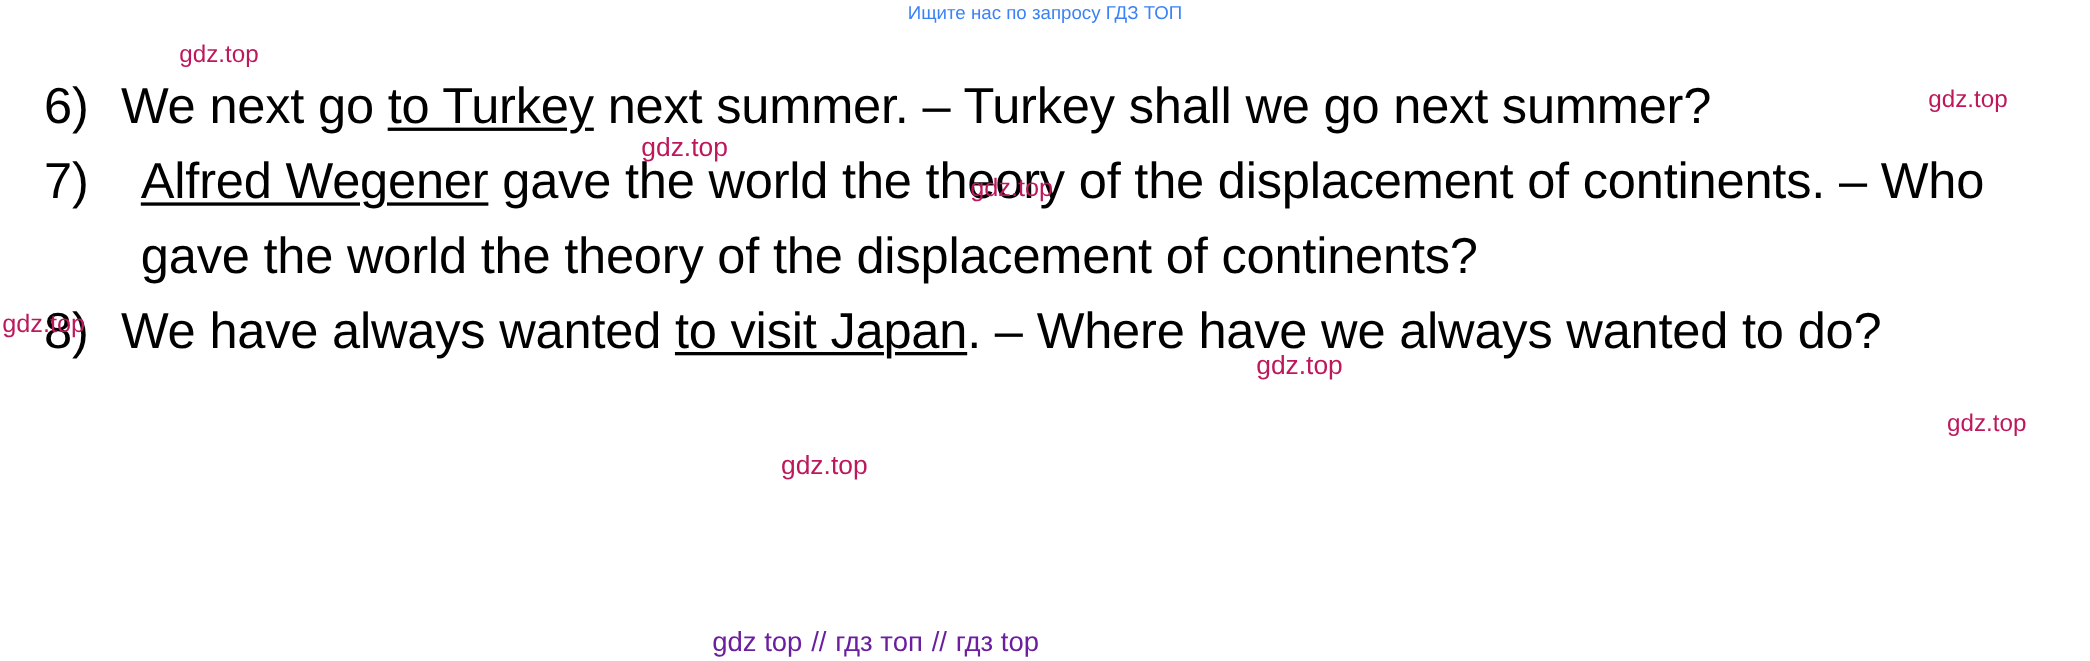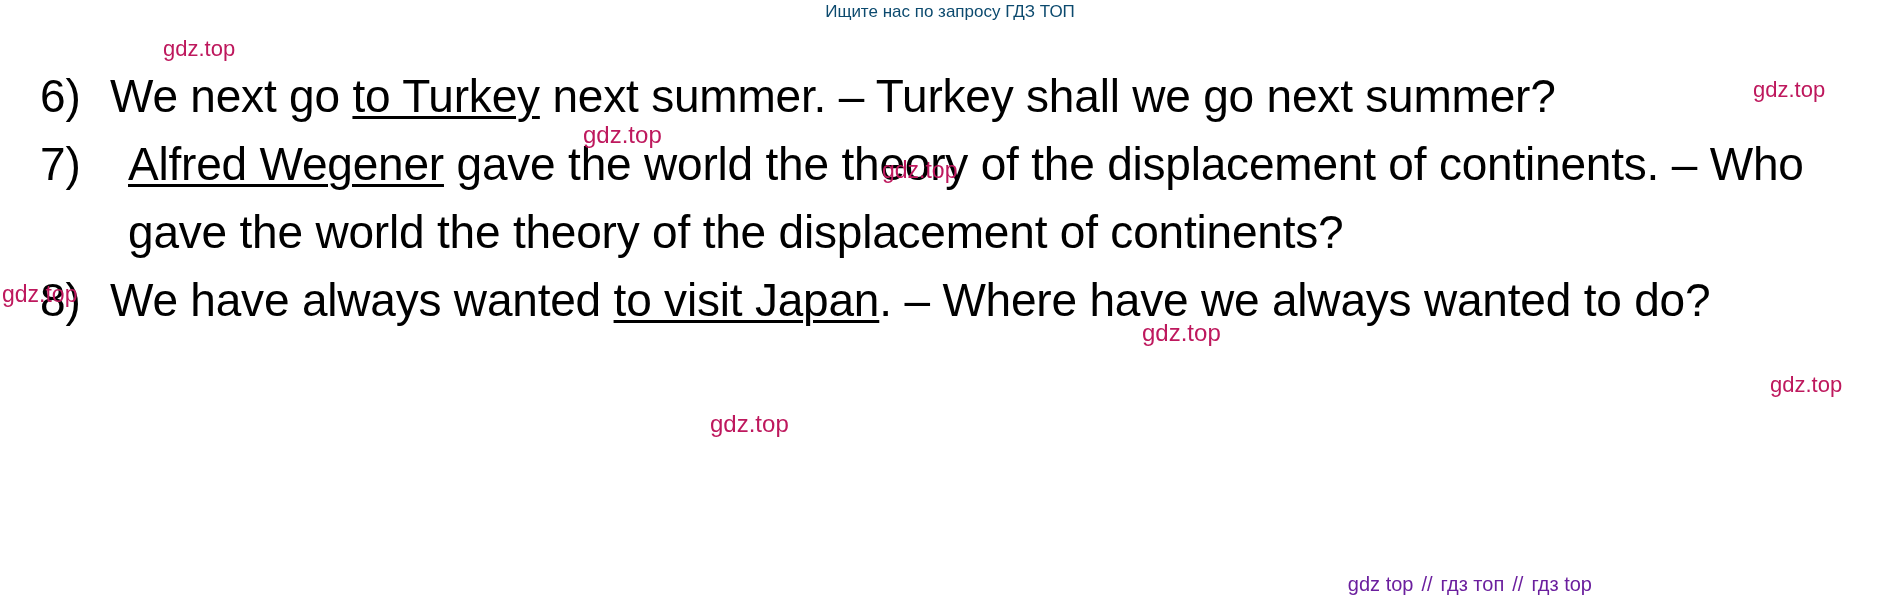--- a/index.html
+++ b/index.html
@@ -18,33 +18,33 @@
 
   
   #top-banner {
     position: absolute;
     top: 0;
     left: 0;
     width: 1900px;
     text-align: center;
     font-size: 17px;
     line-height: 24px;
-    color: #0c4a6e;
+    color: #3b82f6;
     font-family: "Liberation Sans", sans-serif;
     white-space: nowrap;
   }
 
   
   #bottom-strip {
     position: absolute;
     top: 572px;
     left: 0;
     width: 1592px;
-    text-align: right;
-    font-size: 20px;
+    text-align: center;
+    font-size: 25px;
     line-height: 24px;
     color: #6b1f9e;
     white-space: nowrap;
   }
   #bottom-strip .sep {
     color: #6b1f9e;
     padding: 0 8px;
   }
 
   

